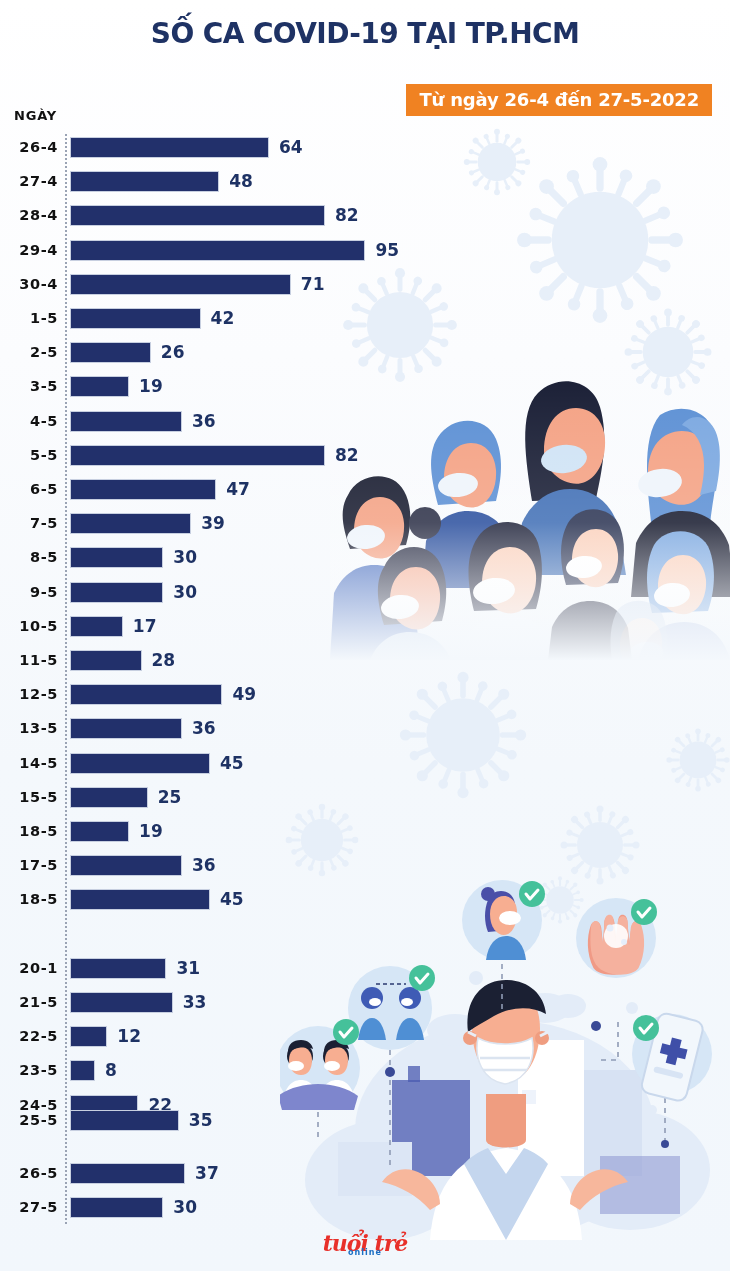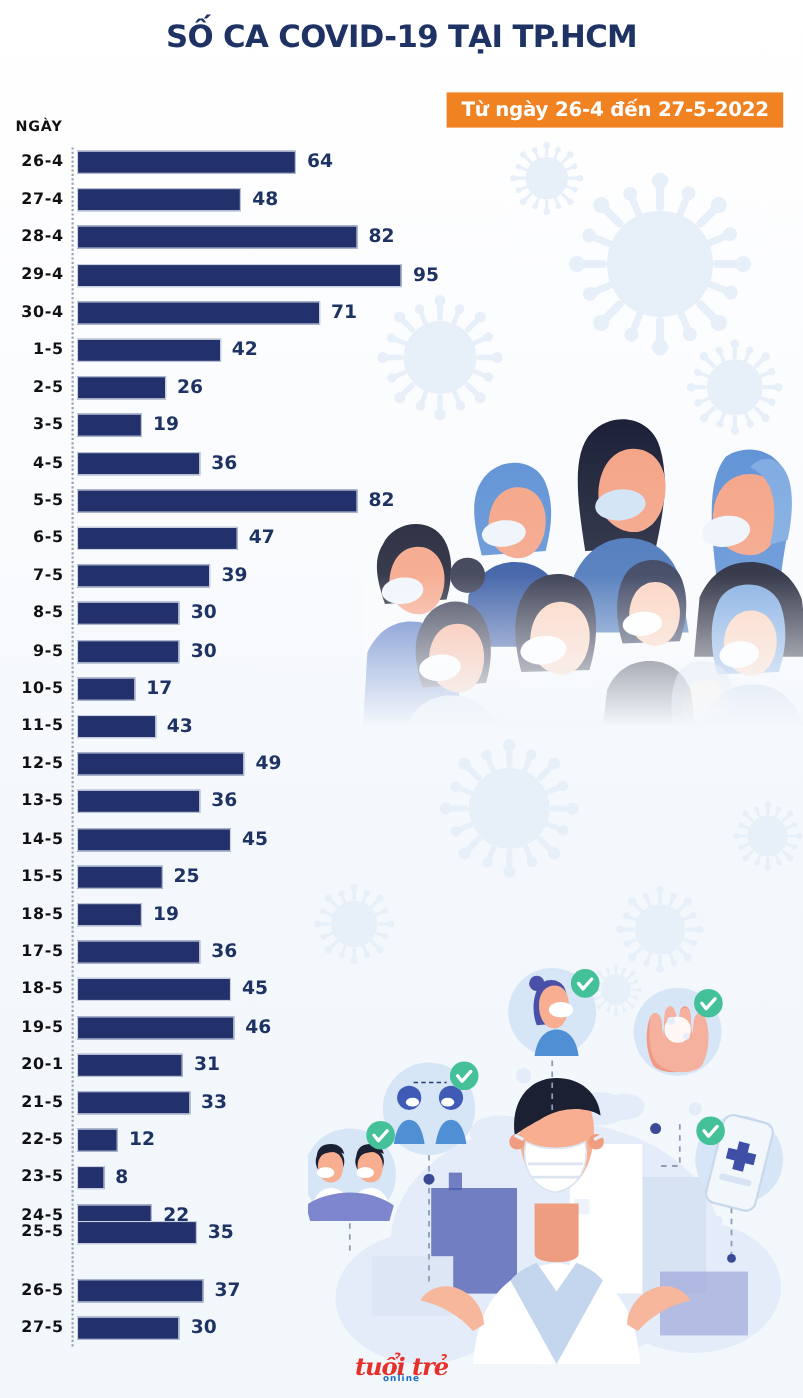--- a/index.html
+++ b/index.html
@@ -481,21 +481,21 @@
         <div class="bar-value" style="left: 173.3px; color: rgb(30, 50, 100);">30</div>
       </div>
       <div class="row" style="top: 478.8px;">
         <div class="row-label">10-5</div>
         <div class="bar" style="width: 52.87px; background: rgb(34, 48, 107);"></div>
         <div class="bar-value" style="left: 132.87px; color: rgb(30, 50, 100);">17</div>
       </div>
       <div class="row" style="top: 513px;">
         <div class="row-label">11-5</div>
         <div class="bar" style="width: 71.53px; background: rgb(34, 48, 107);"></div>
-        <div class="bar-value" style="left: 151.53px; color: rgb(30, 50, 100);">43</div>
+        <div class="bar-value" style="left: 151.53px; color: rgb(30, 50, 100);">28</div>
       </div>
       <div class="row" style="top: 547.2px; padding-left: 36px;">
         <div class="row-label">12-5</div>
         <div class="bar" style="width: 152.39px; background: rgb(34, 48, 107);"></div>
         <div class="bar-value" style="left: 232.39px; color: rgb(30, 50, 100);">49</div>
       </div>
       <div class="row" style="top: 581.4px;">
         <div class="row-label">13-5</div>
         <div class="bar" style="width: 111.96px; background: rgb(34, 48, 107);"></div>
         <div class="bar-value" style="left: 191.96px; color: rgb(30, 50, 100);">36</div>
@@ -517,25 +517,20 @@
       </div>
       <div class="row" style="top: 718.2px;">
         <div class="row-label">17-5</div>
         <div class="bar" style="width: 111.96px; background: rgb(34, 48, 107);"></div>
         <div class="bar-value" style="left: 191.96px; color: rgb(30, 50, 100);">36</div>
       </div>
       <div class="row" style="top: 752.4px;">
         <div class="row-label">18-5</div>
         <div class="bar" style="width: 139.95px; background: rgb(34, 48, 107);"></div>
         <div class="bar-value" style="left: 219.95px; color: rgb(30, 50, 100);">45</div>
-      </div>
-      <div class="row" style="top: 786.6px;">
-        <div class="row-label">19-5</div>
-        <div class="bar" style="width: 143.06px; background: rgb(34, 48, 107);"></div>
-        <div class="bar-value" style="left: 223.06px; color: rgb(30, 50, 100);">46</div>
       </div>
       <div class="row" style="top: 820.8px;">
         <div class="row-label">20-1</div>
         <div class="bar" style="width: 96.41px; background: rgb(34, 48, 107);"></div>
         <div class="bar-value" style="left: 176.41px; color: rgb(30, 50, 100);">31</div>
       </div>
       <div class="row" style="top: 855px;">
         <div class="row-label">21-5</div>
         <div class="bar" style="width: 102.63px; background: rgb(34, 48, 107);"></div>
         <div class="bar-value" style="left: 182.63px; color: rgb(30, 50, 100);">33</div>

